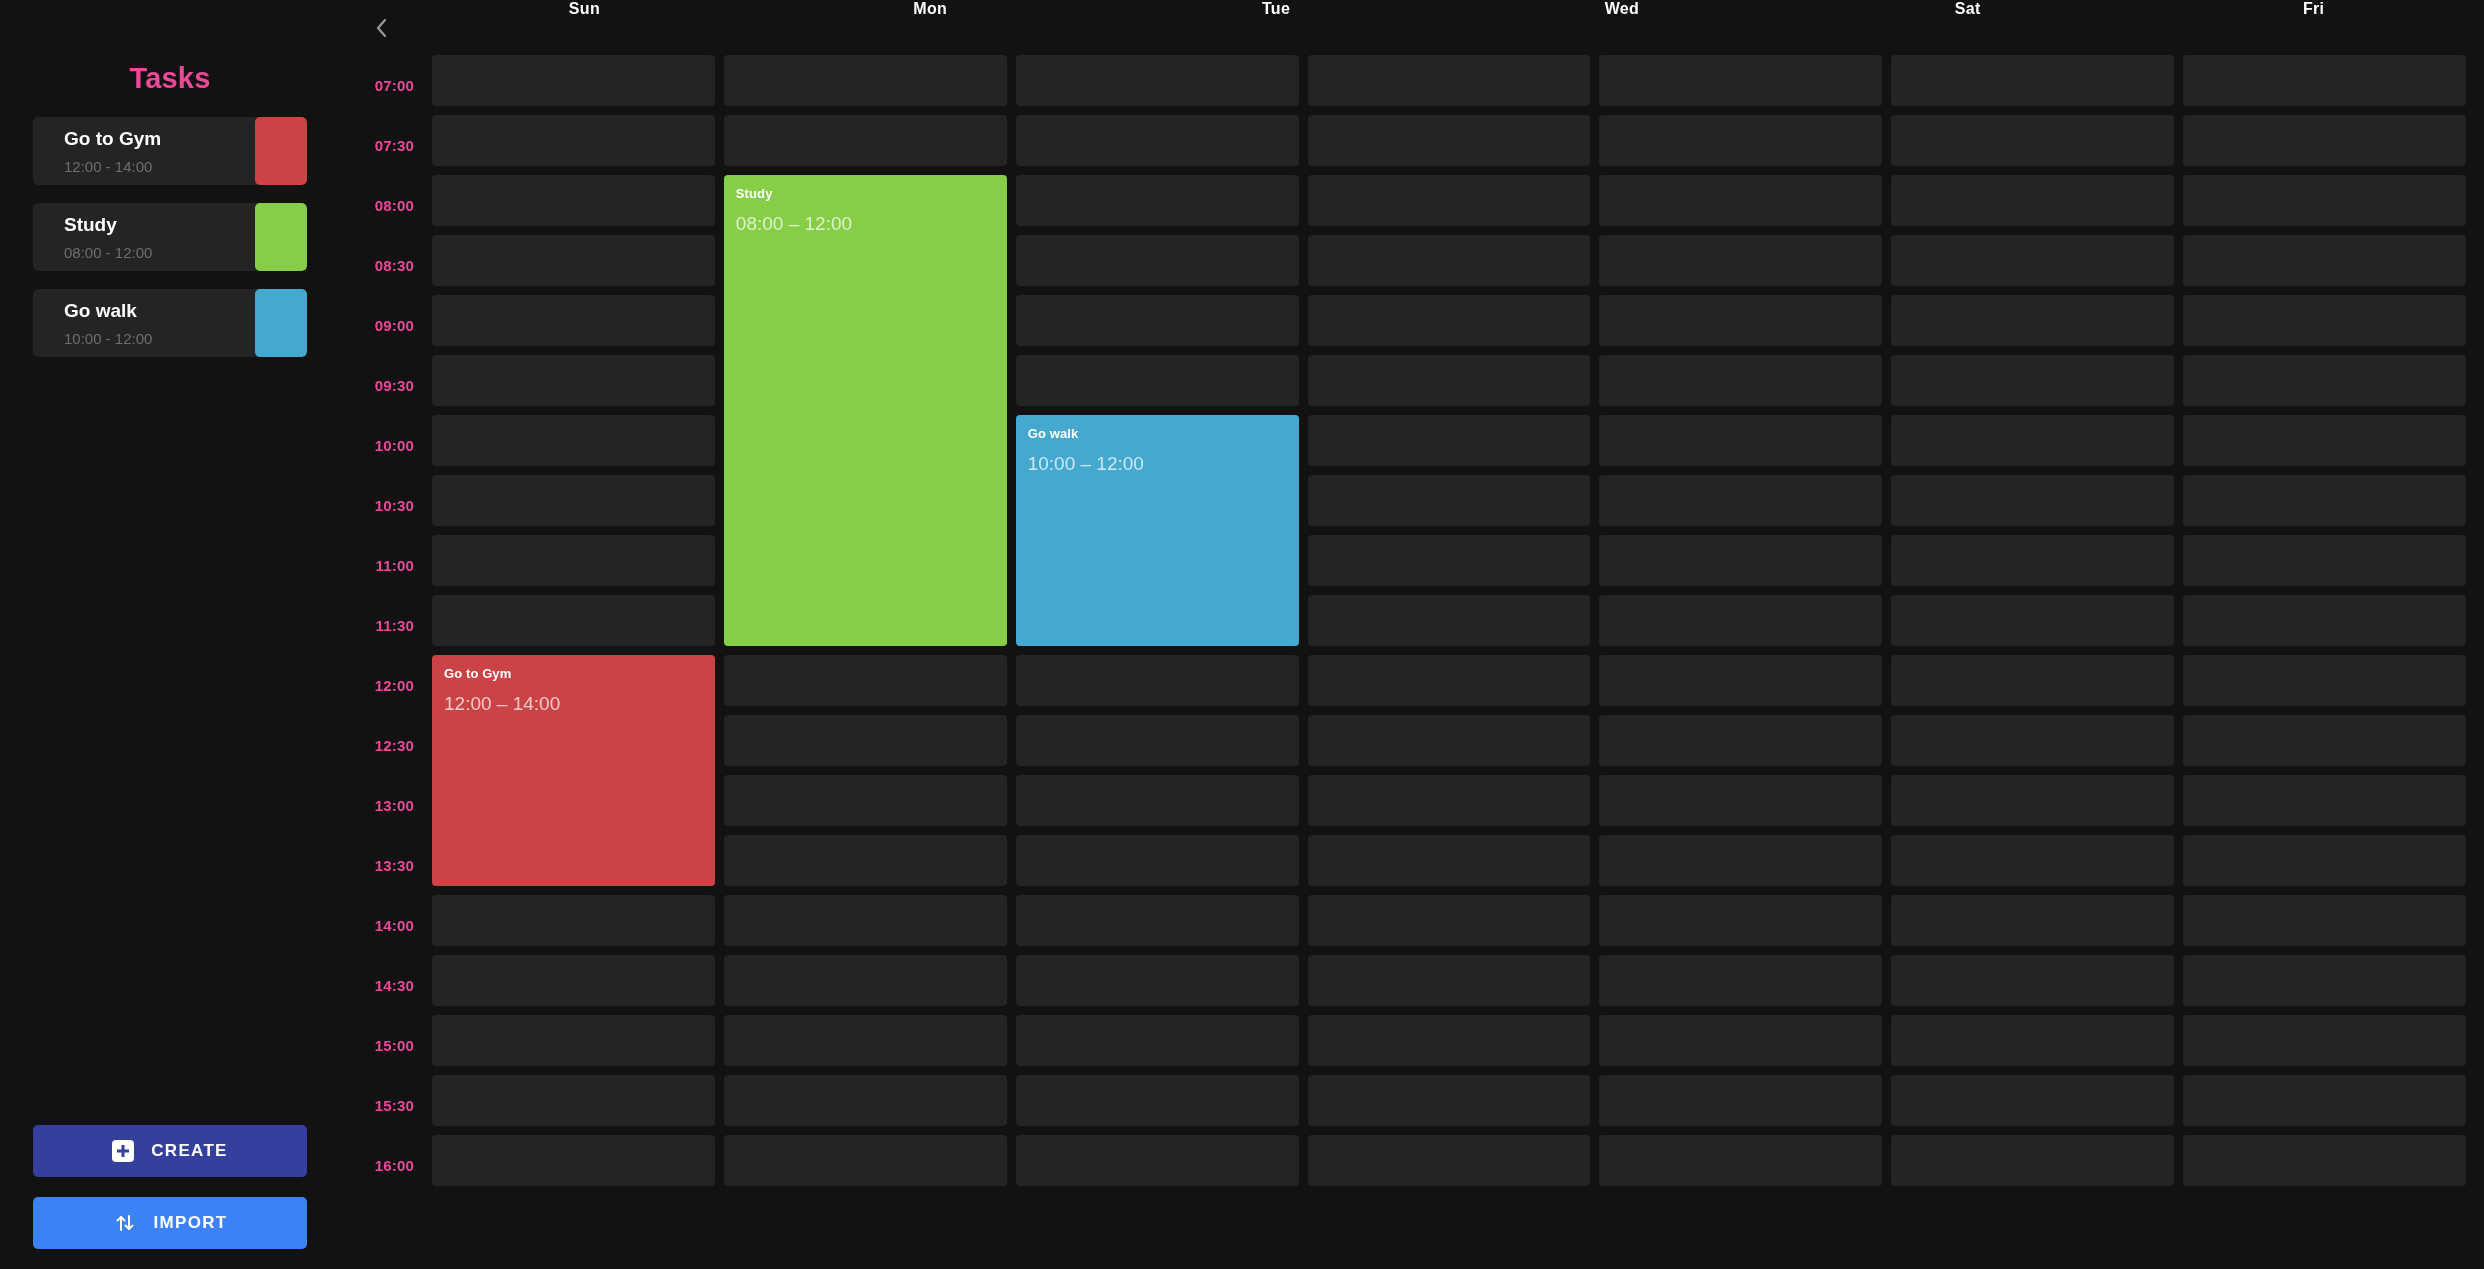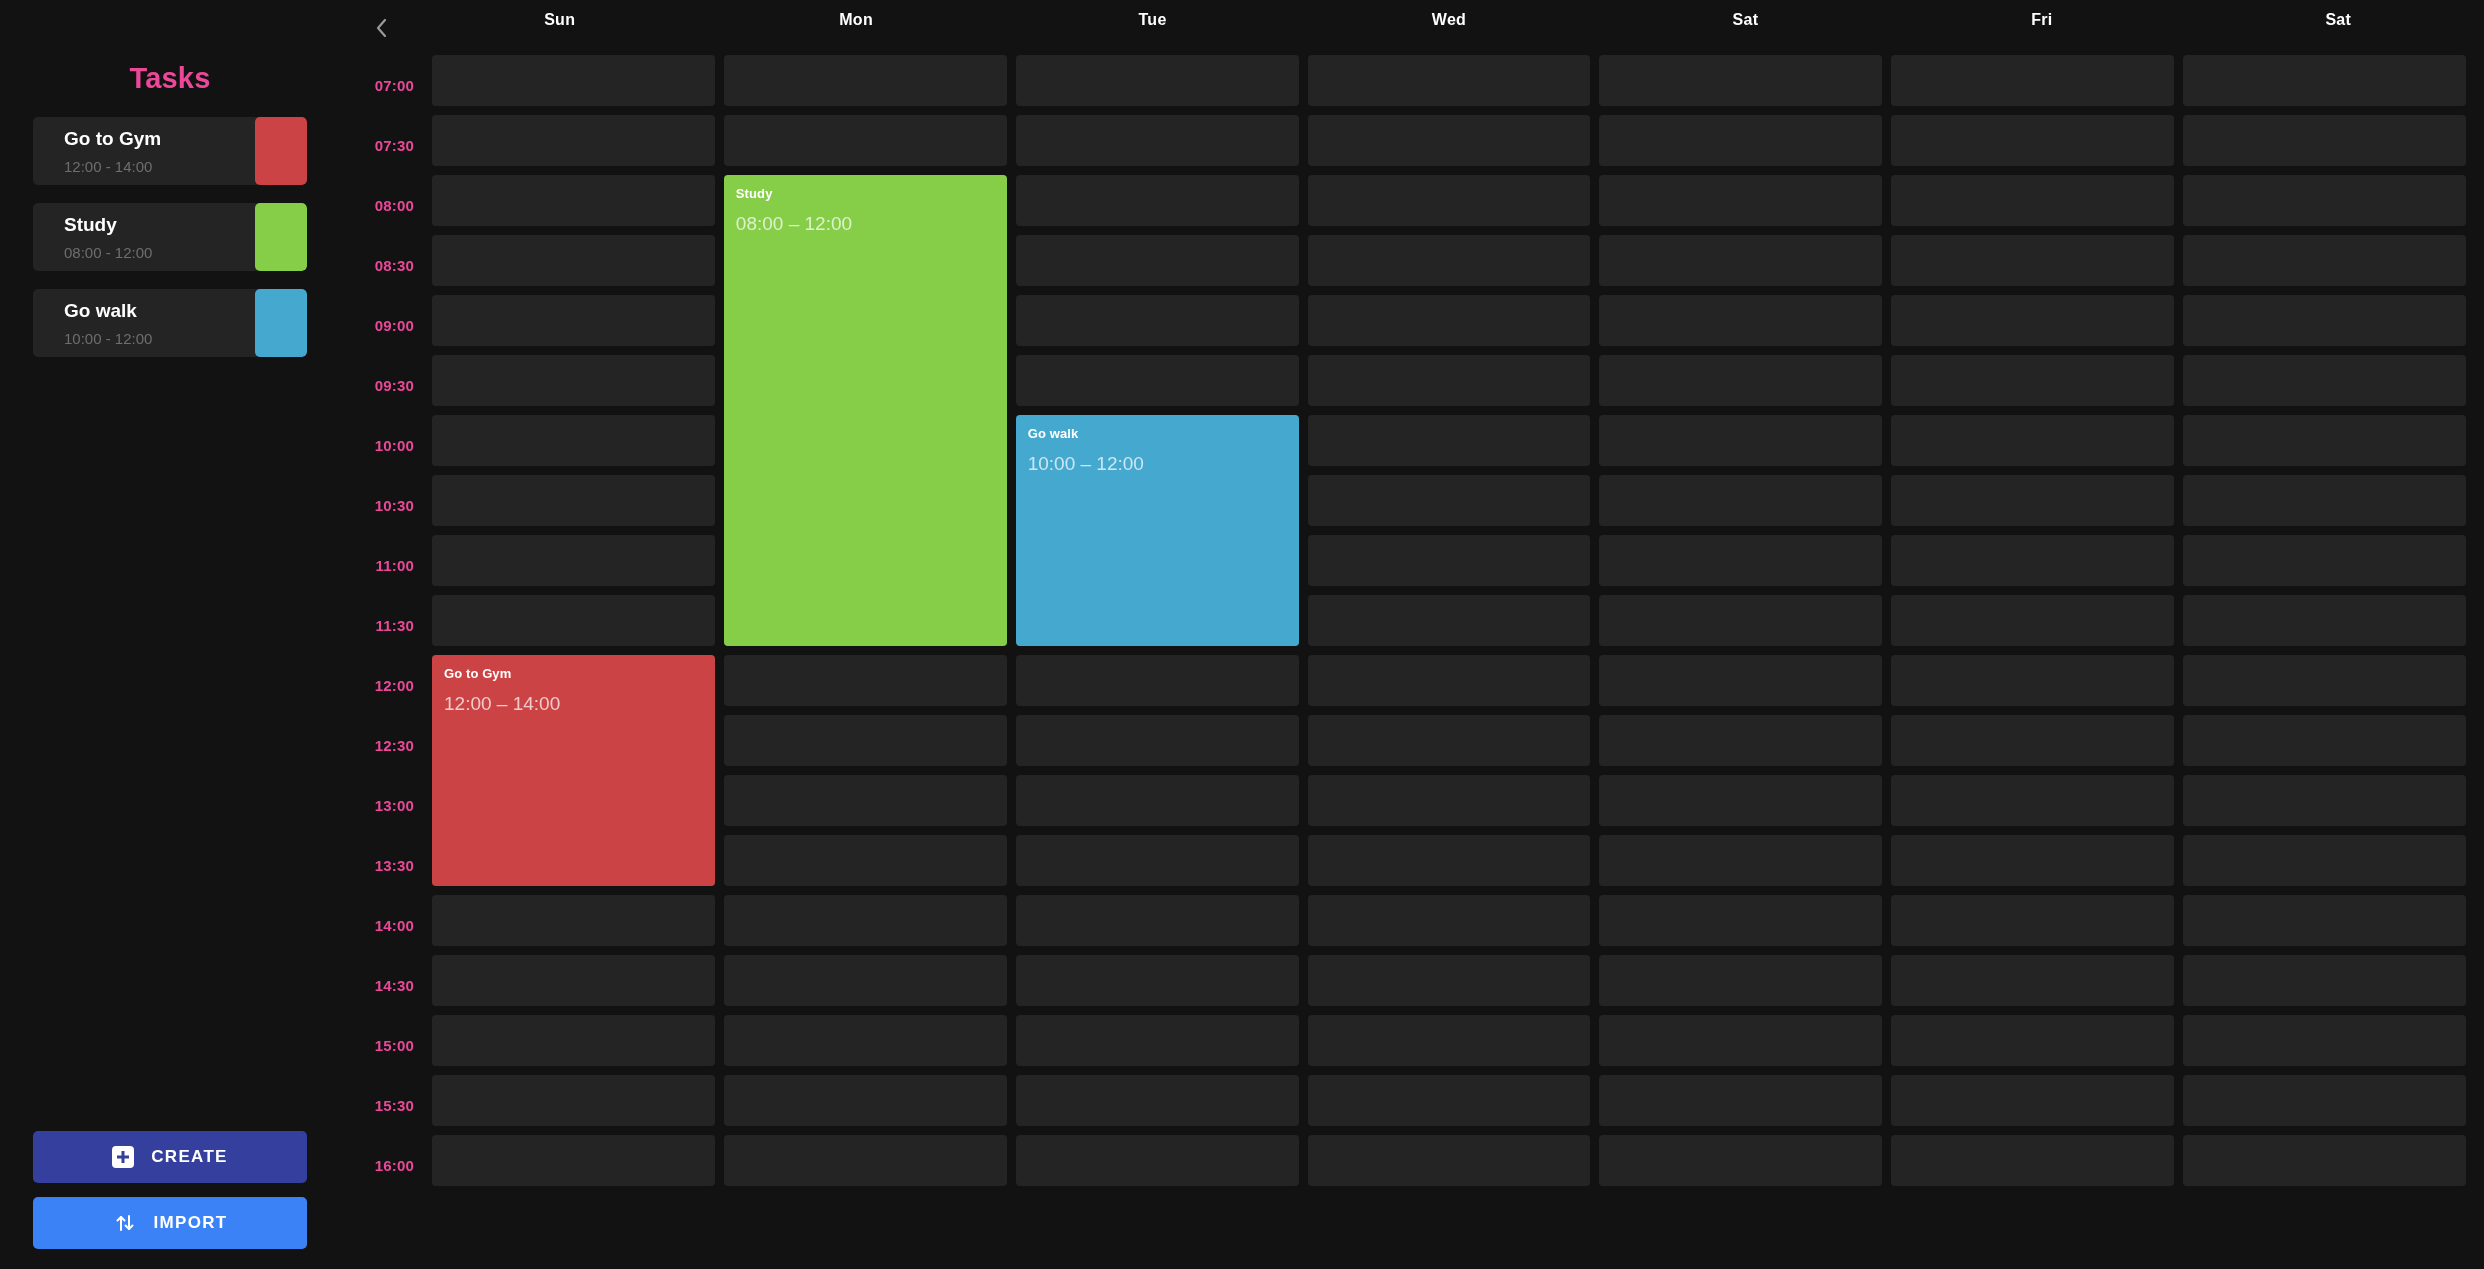--- a/index.html
+++ b/index.html
@@ -88,21 +88,21 @@
   }
 
   
   .sidebar-actions {
     position: absolute;
     left: 33px;
     right: 33px;
     bottom: 20px;
     display: flex;
     flex-direction: column;
-    gap: 14px;
+    gap: 20px;
   }
 
   .btn {
     height: 52px;
     border-radius: 5px;
     display: flex;
     align-items: center;
     justify-content: center;
     gap: 17px;
     border: none;
@@ -169,21 +169,21 @@
   }
   .nav-back svg { display: block; }
 
   .day-headers {
     position: absolute;
     left: 92px;
     right: 18px;
     top: 0;
     height: 40px;
     display: grid;
-    grid-template-columns: repeat(7, 1fr);
+    grid-template-columns: repeat(6, 1fr);
     align-items: center;
     gap: 41px;
   }
 
   .day-header {
     text-align: center;
     color: #ffffff;
     font-size: 16px;
     font-weight: bold;
     letter-spacing: 0.3px;

